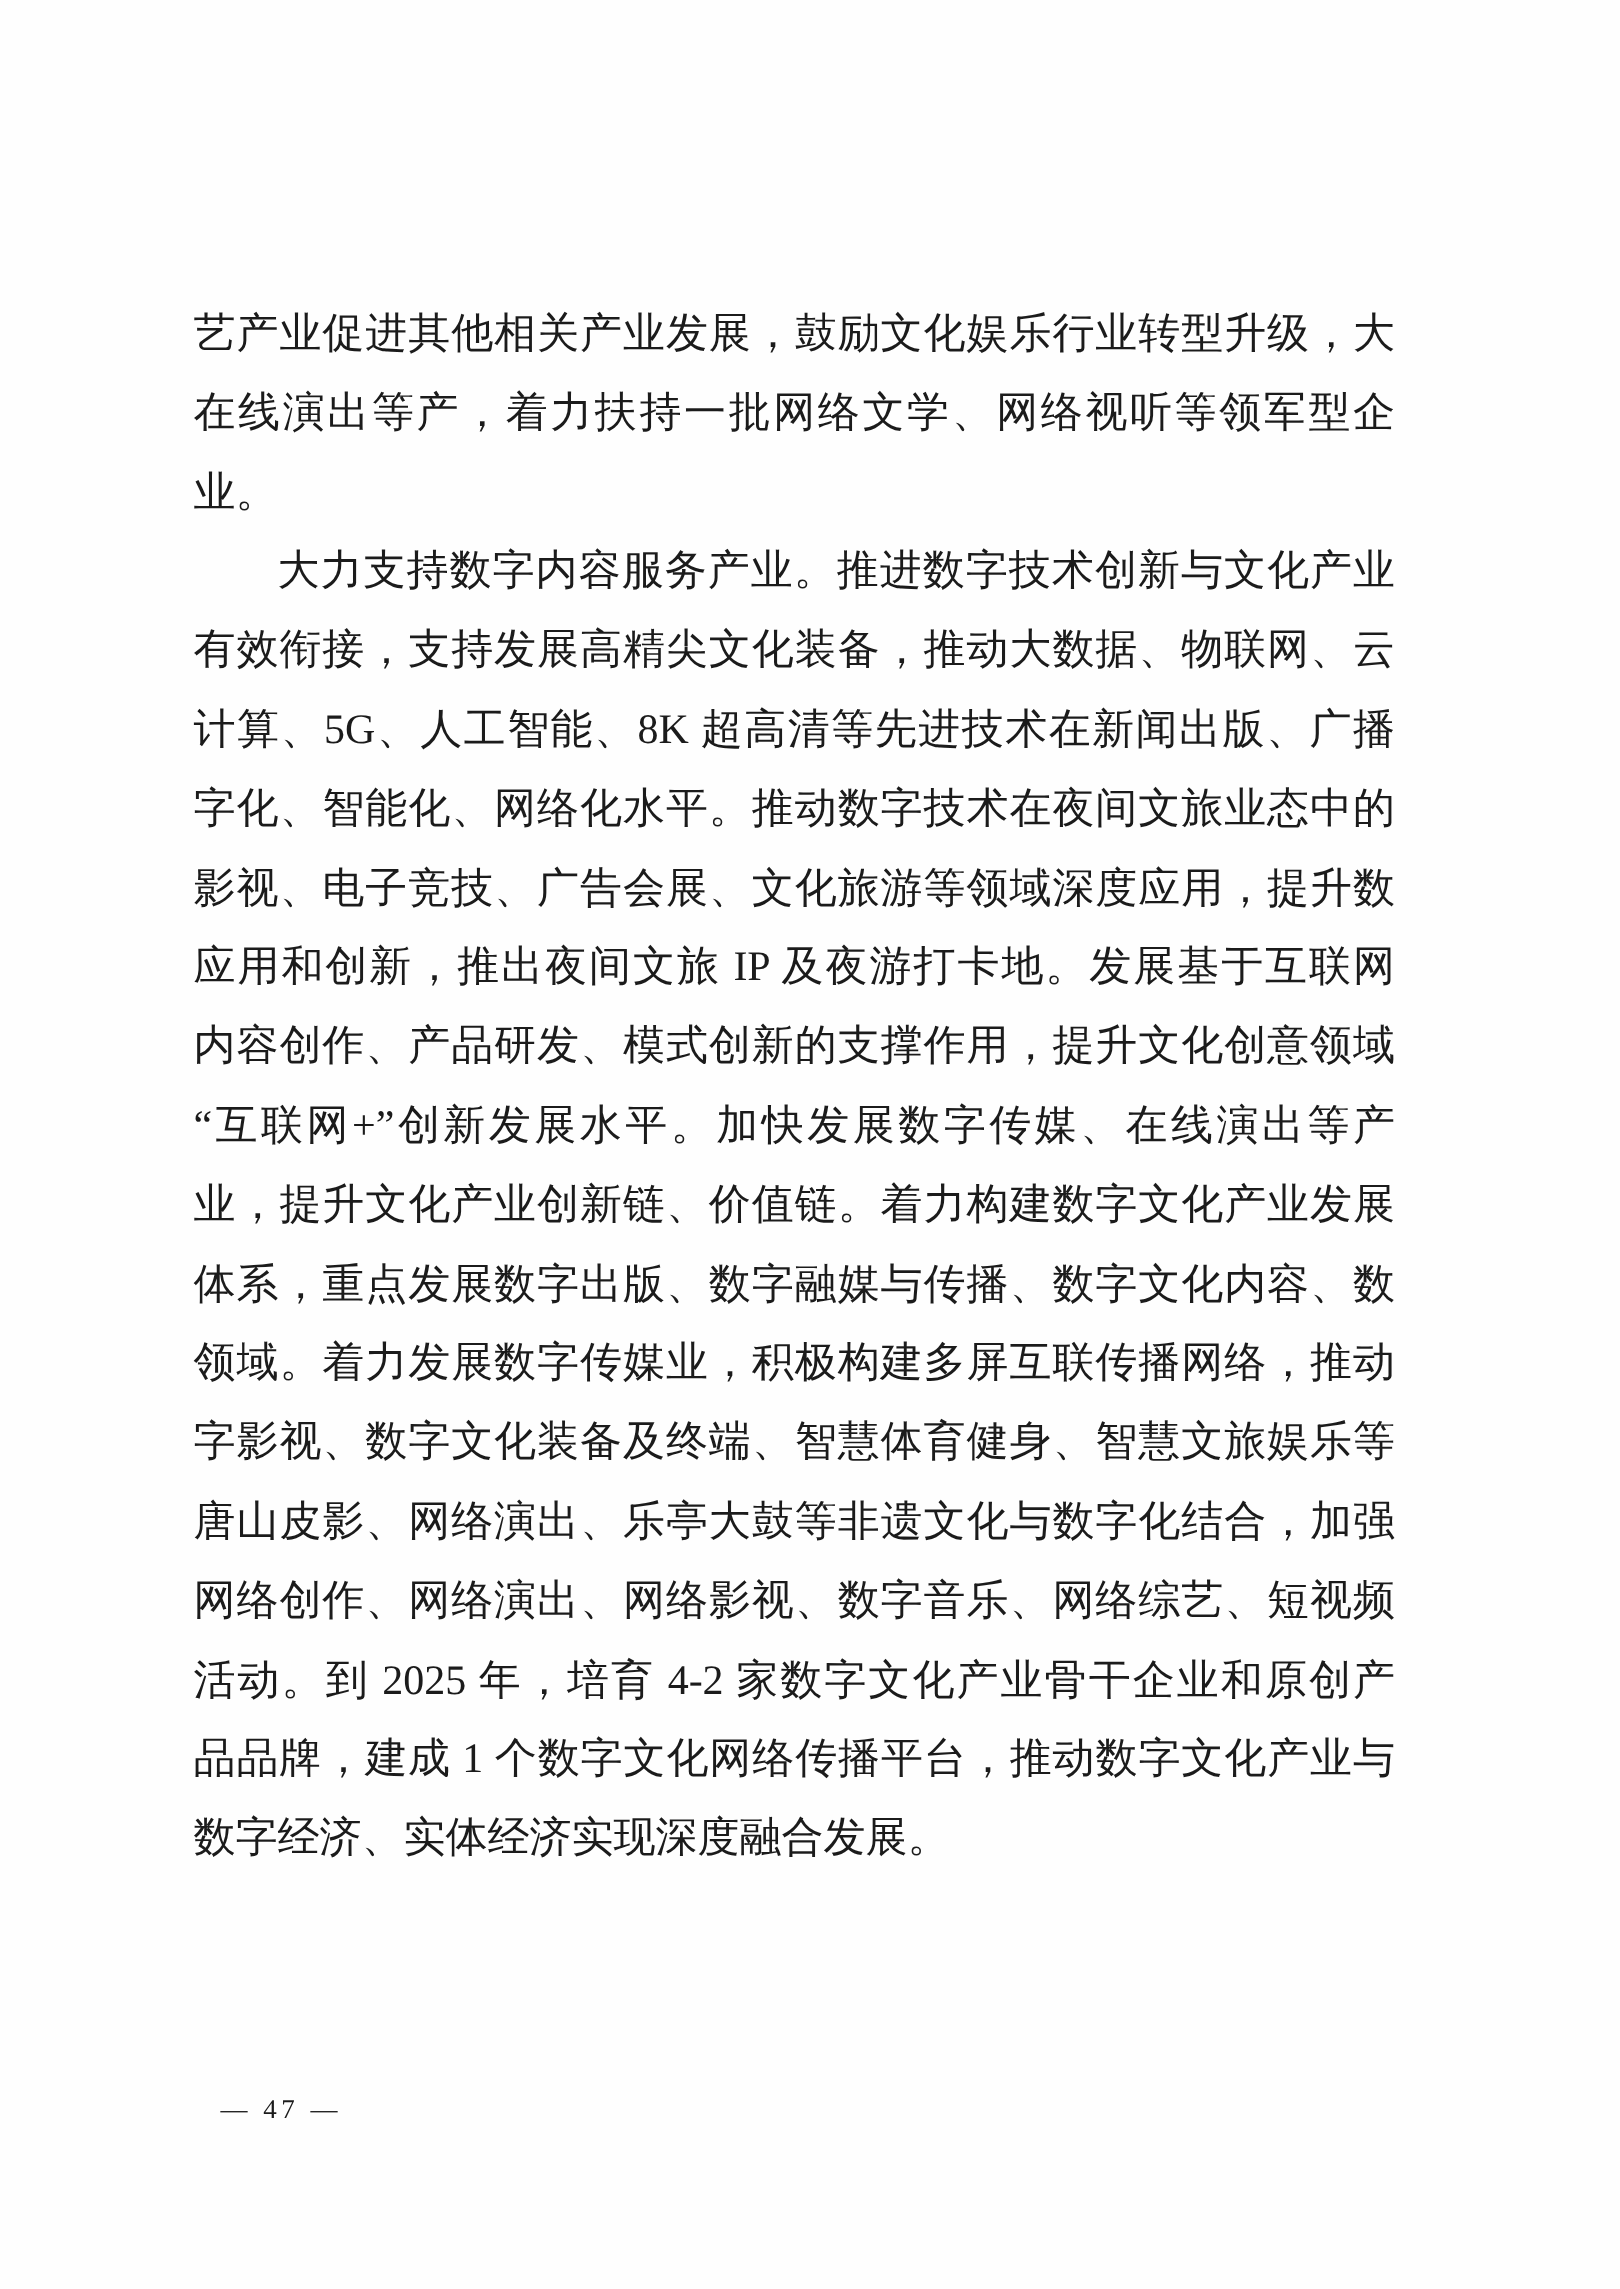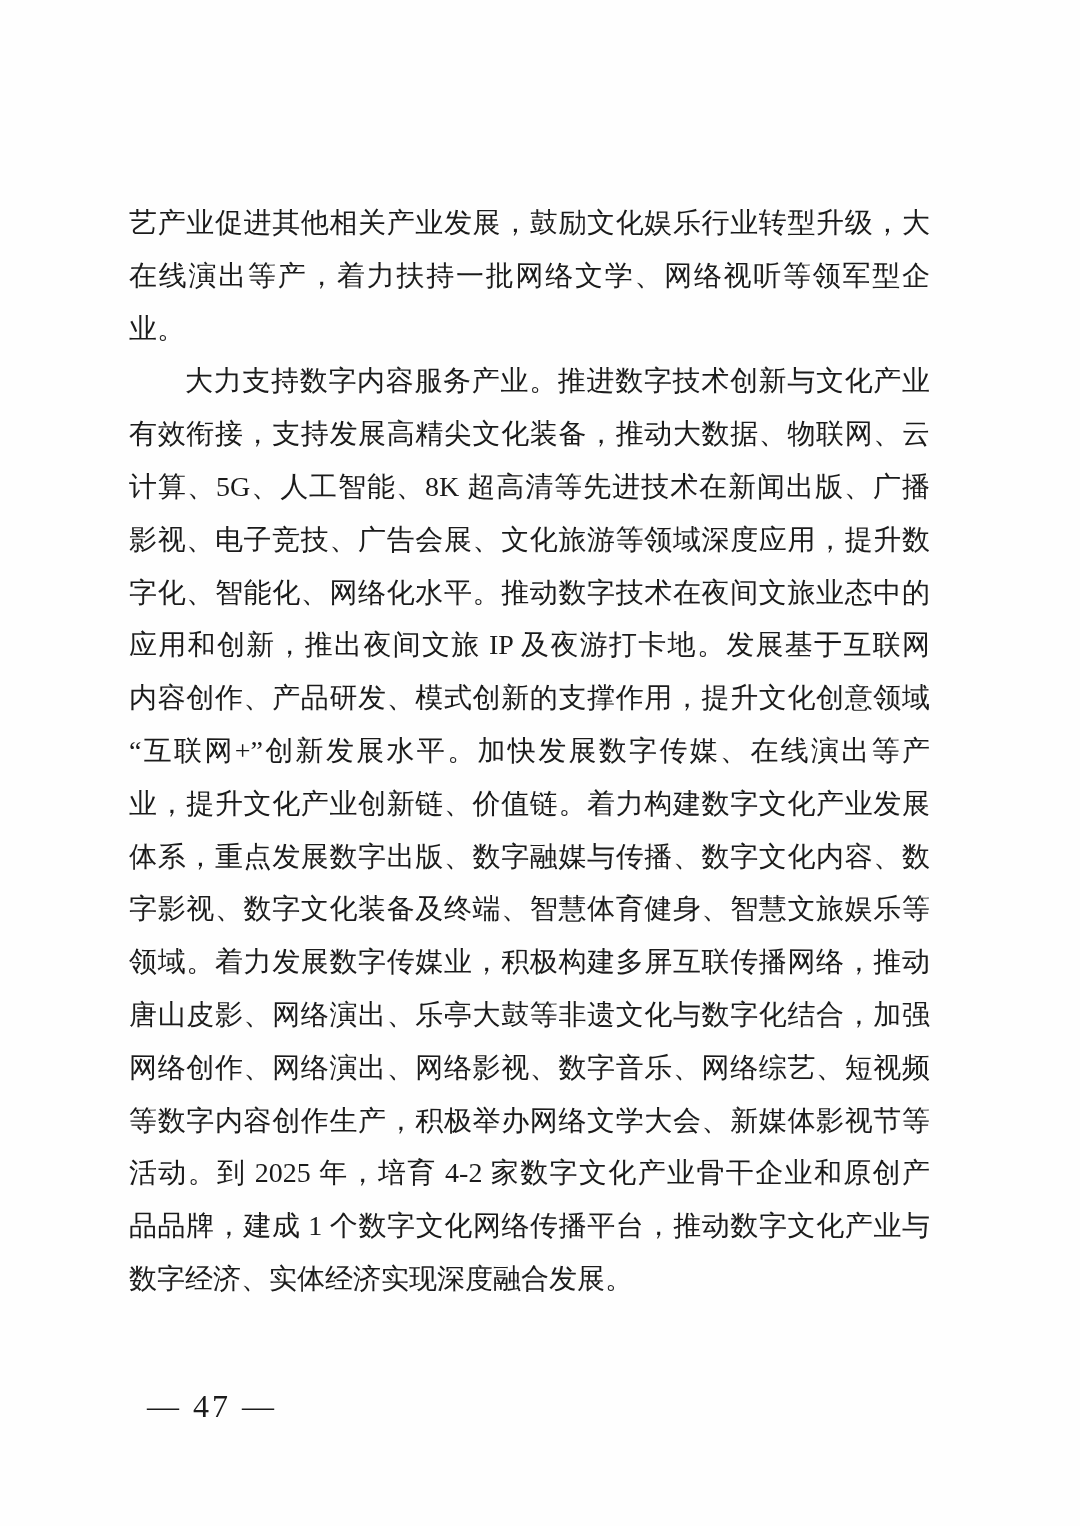--- a/index.html
+++ b/index.html
@@ -39,21 +39,21 @@
     text-align: left;
     text-align-last: left;
   }
   .line.indent {
     text-indent: 2em;
   }
   .page-number {
     position: absolute;
     left: 147px;
     top: 1390px;
-    font-size: 32px;
+    font-size: 18px;
     line-height: 32px;
     letter-spacing: 3px;
     color: #1b1b1b;
   }
 </style>
 </head>
 <body>
 
 <div class="page">
   <div class="text-block">
@@ -61,32 +61,31 @@
     <div class="para">
       <div class="line">艺产业促进其他相关产业发展，鼓励文化娱乐行业转型升级，大</div>
       <div class="line">在线演出等产，着力扶持一批网络文学、网络视听等领军型企</div>
       <div class="line para-end">业。</div>
     </div>
 
     <div class="para">
       <div class="line indent">大力支持数字内容服务产业。推进数字技术创新与文化产业</div>
       <div class="line">有效衔接，支持发展高精尖文化装备，推动大数据、物联网、云</div>
       <div class="line">计算、5G、人工智能、8K 超高清等先进技术在新闻出版、广播</div>
+      <div class="line">字化、智能化、网络化水平。推动数字技术在夜间文旅业态中的</div>
       <div class="line">影视、电子竞技、广告会展、文化旅游等领域深度应用，提升数</div>
-      <div class="line">字化、智能化、网络化水平。推动数字技术在夜间文旅业态中的</div>
       <div class="line">应用和创新，推出夜间文旅 IP 及夜游打卡地。发展基于互联网</div>
       <div class="line">内容创作、产品研发、模式创新的支撑作用，提升文化创意领域</div>
       <div class="line">“互联网+”创新发展水平。加快发展数字传媒、在线演出等产</div>
       <div class="line">业，提升文化产业创新链、价值链。着力构建数字文化产业发展</div>
       <div class="line">体系，重点发展数字出版、数字融媒与传播、数字文化内容、数</div>
+      <div class="line">领域。着力发展数字传媒业，积极构建多屏互联传播网络，推动</div>
       <div class="line">字影视、数字文化装备及终端、智慧体育健身、智慧文旅娱乐等</div>
-      <div class="line">领域。着力发展数字传媒业，积极构建多屏互联传播网络，推动</div>
       <div class="line">唐山皮影、网络演出、乐亭大鼓等非遗文化与数字化结合，加强</div>
       <div class="line">网络创作、网络演出、网络影视、数字音乐、网络综艺、短视频</div>
-      <div class="line">等数字内容创作生产，积极举办网络文学大会、新媒体影视节等</div>
       <div class="line">活动。到 2025 年，培育 4-2 家数字文化产业骨干企业和原创产</div>
       <div class="line">品品牌，建成 1 个数字文化网络传播平台，推动数字文化产业与</div>
       <div class="line para-end">数字经济、实体经济实现深度融合发展。</div>
     </div>
 
   </div>
 
   <div class="page-number">— 47 —</div>
 </div>
 

